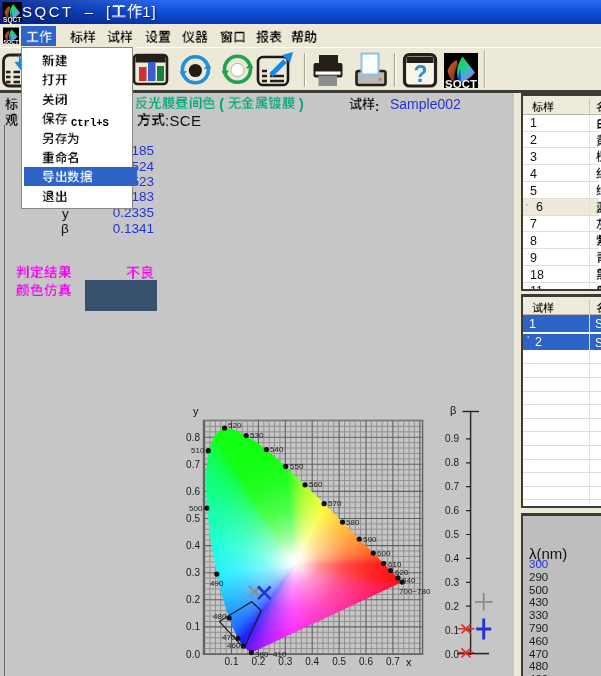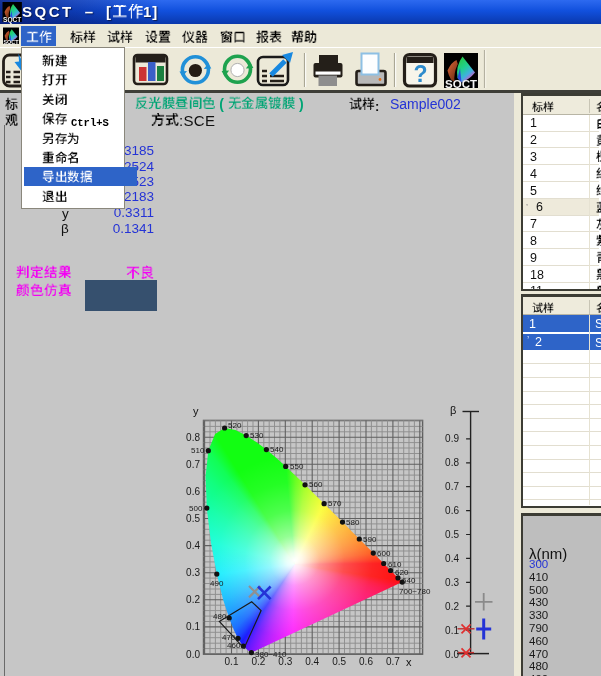--- a/index.html
+++ b/index.html
@@ -297,21 +297,21 @@
           <path d="M4 1h3v1h-3zM9 1h3v1h-3zM2 2h11v1h-11zM2 3h2v1h-2zM5 3h1v1h-1zM7 3h2v1h-2zM10 3h1v1h-1zM12 3h1v1h-1zM2 4h2v1h-2zM5 4h1v1h-1zM7 4h2v1h-2zM10 4h1v1h-1zM12 4h1v1h-1zM2 5h2v1h-2zM7 5h2v1h-2zM12 5h1v1h-1zM3 6h10v1h-10zM7 7h2v1h-2zM2 8h12v1h-12zM7 9h2v1h-2zM7 10h2v1h-2zM1 11h14v1h-14zM2 13h2v1h-2zM5 13h2v1h-2zM9 13h1v1h-1zM12 13h2v1h-2zM2 14h1v1h-1zM6 14h1v1h-1zM9 14h2v1h-2zM13 14h2v1h-2zM1 15h1v1h-1zM14 15h1v1h-1z"></path>
           <path d="M2 1h2v1h-2zM7 1h2v1h-2zM12 1h2v1h-2zM13 2h1v1h-1zM13 3h1v1h-1zM9 4h1v1h-1zM13 4h1v1h-1zM5 5h1v1h-1zM9 5h2v1h-2zM13 5h1v1h-1zM2 6h1v1h-1zM13 6h1v1h-1zM3 9h4v1h-4zM9 9h4v1h-4zM1 10h6v1h-6zM9 10h6v1h-6zM3 12h1v1h-1zM12 12h1v1h-1zM1 14h1v1h-1zM5 14h1v1h-1zM2 15h1v1h-1zM6 15h1v1h-1zM9 15h2v1h-2z" opacity="0.45"></path>
         </g>
       </defs>
     </svg>
 <div class="abs" style="left:0;top:0;width:601px;height:24px;background:linear-gradient(180deg,#2d6af0 0%,#1150dd 45%,#0a38ac 100%)">
 <div class="abs" style="left:0;top:0;width:180px;height:24px;background:linear-gradient(90deg,rgba(5,10,80,0.55),rgba(5,10,80,0) 90%)"></div>
 <svg class="abs" style="left:0;top:0" width="120" height="24">
         <use href="#slogo" transform="translate(2.5,2) scale(0.57)"></use>
       </svg>
-<div class="abs" style="left:22px;top:3px;color:#fff;font-size:15px;font-weight:bold;text-shadow:1px 1px 1px #0a1a50;white-space:nowrap"><span style="letter-spacing:2.5px">SQCT</span><span style="margin-left:11px;margin-right:13px">–</span><span style="letter-spacing:1px">[</span><span style="color:#fff"><svg class="g" viewBox="0 0 16 16" style="width:15.5px;height:15.5px">
+<div class="abs" style="left:22px;top:3px;color:#fff;font-size:15px;font-weight:normal;text-shadow:1px 1px 1px #0a1a50;white-space:nowrap"><span style="letter-spacing:2.5px">SQCT</span><span style="margin-left:11px;margin-right:13px">–</span><span style="letter-spacing:1px">[</span><span style="color:#fff"><svg class="g" viewBox="0 0 16 16" style="width:15.5px;height:15.5px">
             <use href="#c5de5"></use>
           </svg><svg class="g" viewBox="0 0 16 16" style="width:15.5px;height:15.5px">
             <use href="#c4f5c"></use>
           </svg></span><span style="letter-spacing:1px">1]</span></div>
 </div>
 <div class="abs" style="left:0;top:24px;width:601px;height:23px;background:#ece9d8">
 <svg class="abs" style="left:0;top:0" width="24" height="23">
         <use href="#slogo" transform="translate(3,3.5) scale(0.47)"></use>
       </svg>
 <div class="abs" style="left:21px;top:2px;width:35px;height:19.5px;background:#2e64c8"></div>
@@ -443,30 +443,30 @@
           <use href="#c9540"></use>
         </svg><svg class="g" viewBox="0 0 16 16" style="width:13.4px;height:13.4px">
           <use href="#c819c"></use>
         </svg></span><span style="font-size:14px;font-weight:bold;padding:0 4px;vertical-align:1px">)</span></div>
 <div class="abs" style="left:349px;top:97px;white-space:nowrap"><svg class="g" viewBox="0 0 16 16" style="width:13px;height:13px">
         <use href="#c8bd5"></use>
       </svg><svg class="g" viewBox="0 0 16 16" style="width:13px;height:13px">
         <use href="#c6837"></use>
       </svg><span style="font-size:13px;font-weight:bold;color:#111">:</span></div>
 <div class="abs" style="left:390px;top:96px;font-size:14px;color:#2433d6">Sample002</div>
-<div class="abs" style="left:151px;top:111.5px;white-space:nowrap"><svg class="g" viewBox="0 0 16 16" style="width:14px;height:14px">
+<div class="abs" style="left:137px;top:111.5px;white-space:nowrap"><svg class="g" viewBox="0 0 16 16" style="width:14px;height:14px">
         <use href="#c65b9"></use>
       </svg><svg class="g" viewBox="0 0 16 16" style="width:14px;height:14px">
         <use href="#c5f0f"></use>
       </svg><span style="font-size:15px;color:#111;letter-spacing:0.3px">:SCE</span></div>
 <div class="abs" style="left:54px;top:143.0px;width:100px;text-align:right;font-size:13.5px;color:#2433d6">0.3185</div>
     <div class="abs" style="left:54px;top:158.5px;width:100px;text-align:right;font-size:13.5px;color:#2433d6">0.2524</div>
     <div class="abs" style="left:54px;top:174.1px;width:100px;text-align:right;font-size:13.5px;color:#2433d6">0.1523</div>
     <div class="abs" style="left:54px;top:189.0px;width:100px;text-align:right;font-size:13.5px;color:#2433d6">0.2183</div>
-    <div class="abs" style="left:54px;top:205.2px;width:100px;text-align:right;font-size:13.5px;color:#2433d6">0.3311</div>
+    <div class="abs" style="left:54px;top:205.2px;width:100px;text-align:right;font-size:13.5px;color:#2433d6">0.2335</div>
     <div class="abs" style="left:54px;top:220.8px;width:100px;text-align:right;font-size:13.5px;color:#2433d6">0.1341</div>
     <div class="abs" style="left:62px;top:205.5px;font-size:13.5px;color:#111">y</div>
     <div class="abs" style="left:61px;top:221px;font-size:13.5px;color:#111">β</div>
 <div class="abs" style="left:16px;top:264.5px"><span style="color:#f400f4"><svg class="g" viewBox="0 0 16 16" style="width:13.5px;height:13.5px;margin-right:0.5px">
           <use href="#c5224"></use>
         </svg><svg class="g" viewBox="0 0 16 16" style="width:13.5px;height:13.5px;margin-right:0.5px">
           <use href="#c5b9a"></use>
         </svg><svg class="g" viewBox="0 0 16 16" style="width:13.5px;height:13.5px;margin-right:0.5px">
           <use href="#c7ed3"></use>
         </svg><svg class="g" viewBox="0 0 16 16" style="width:13.5px;height:13.5px;margin-right:0.5px">
@@ -690,31 +690,31 @@
       <div style="position:absolute;left:0;top:148.5px;width:78px;height:1px;background:#e2ded0"></div>
       <div style="position:absolute;left:0;top:162.1px;width:78px;height:1px;background:#e2ded0"></div>
       <div style="position:absolute;left:0;top:175.7px;width:78px;height:1px;background:#e2ded0"></div>
       <div style="position:absolute;left:0;top:189.3px;width:78px;height:1px;background:#e2ded0"></div>
       <div style="position:absolute;left:0;top:202.9px;width:78px;height:1px;background:#e2ded0"></div>
       <div style="position:absolute;left:65.5px;top:18.9px;width:1px;height:190px;background:#e6e2d2"></div>
     </div>
 <div class="abs" style="left:521px;top:513.2px;width:80px;height:162.8px;background:#bebebe;border:2.5px solid #3c3c34;border-top:3.2px solid #3c3c34;border-right:none;border-bottom:none;overflow:hidden">
       <div style="position:absolute;left:6px;top:29.3px;font-size:15px;color:#111">λ(nm)</div>
       <div style="position:absolute;left:6px;top:41.8px;font-size:11.5px;color:#2433d6">300</div>
-      <div style="position:absolute;left:6px;top:54.6px;font-size:11.5px;color:#1a1a1a">410</div>
+      <div style="position:absolute;left:6px;top:54.6px;font-size:11.5px;color:#1a1a1a">290</div>
       <div style="position:absolute;left:6px;top:67.4px;font-size:11.5px;color:#1a1a1a">500</div>
       <div style="position:absolute;left:6px;top:80.2px;font-size:11.5px;color:#1a1a1a">430</div>
       <div style="position:absolute;left:6px;top:93.0px;font-size:11.5px;color:#1a1a1a">330</div>
       <div style="position:absolute;left:6px;top:105.8px;font-size:11.5px;color:#1a1a1a">790</div>
       <div style="position:absolute;left:6px;top:118.6px;font-size:11.5px;color:#1a1a1a">460</div>
       <div style="position:absolute;left:6px;top:131.4px;font-size:11.5px;color:#1a1a1a">470</div>
       <div style="position:absolute;left:6px;top:144.2px;font-size:11.5px;color:#1a1a1a">480</div>
       <div style="position:absolute;left:6px;top:157.0px;font-size:11.5px;color:#1a1a1a">490</div>
     </div>
-<div style="position:absolute;left:21px;top:47px;width:104px;height:161.5px;background:#fff;border:1px solid #8a877c;z-index:50">
+<div style="position:absolute;left:21px;top:47px;width:112px;height:161.5px;background:#fff;border:1px solid #8a877c;z-index:50">
       <div style="position:absolute;left:20px;top:6.0px;height:13px;white-space:nowrap"><span style="color:#000"><svg class="g" viewBox="0 0 16 16" style="width:12.5px;height:12.5px">
             <use href="#c65b0"></use>
           </svg><svg class="g" viewBox="0 0 16 16" style="width:12.5px;height:12.5px">
             <use href="#c5efa"></use>
           </svg></span></div>
       <div style="position:absolute;left:20px;top:25.4px;height:13px;white-space:nowrap"><span style="color:#000"><svg class="g" viewBox="0 0 16 16" style="width:12.5px;height:12.5px">
             <use href="#c6253"></use>
           </svg><svg class="g" viewBox="0 0 16 16" style="width:12.5px;height:12.5px">
             <use href="#c5f00"></use>
           </svg></span></div>

